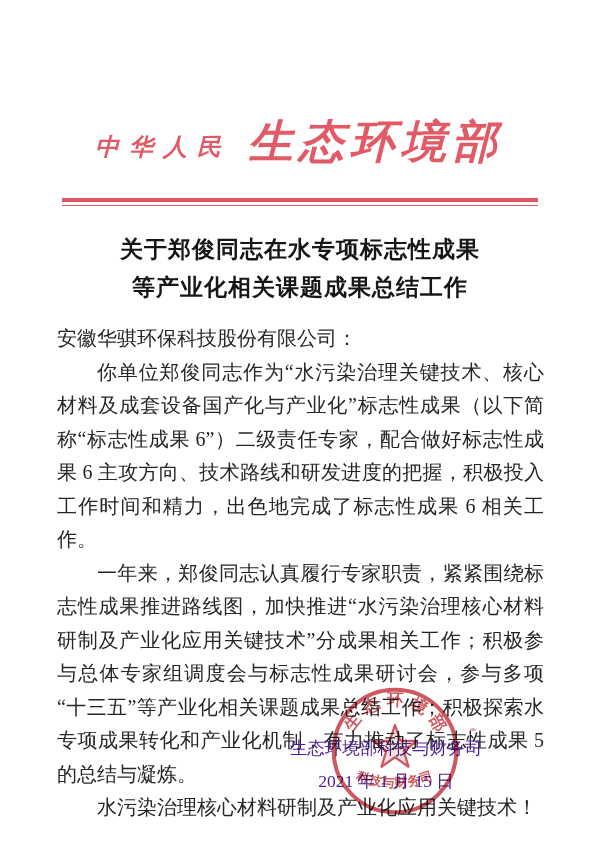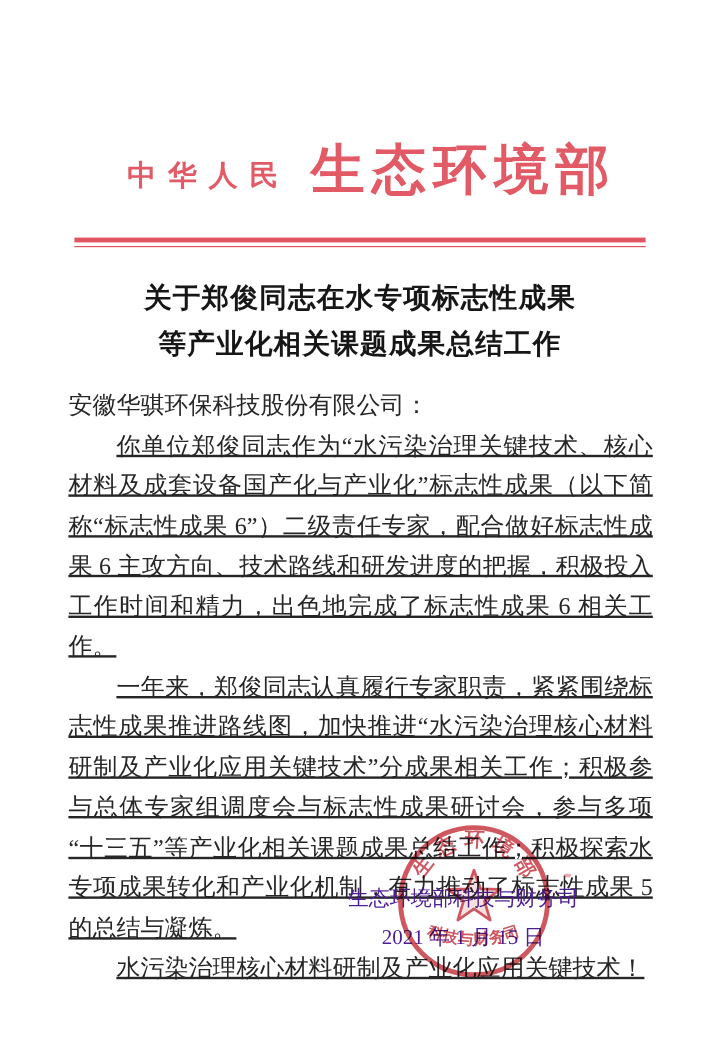--- a/index.html
+++ b/index.html
@@ -9,24 +9,25 @@
     height: 868px;
     background: #ffffff;
     overflow: hidden;
     font-family: "Liberation Serif", "DejaVu Serif", serif;
   }
 
   
   .letterhead {
     position: absolute;
     top: 116px;
-    left: 106px;
+    left: 95px;
     display: flex;
     align-items: flex-end;
     color: #e25a66;
+    font-style: italic;
   }
   .country {
     width: 126px;
     font-size: 24px;
     line-height: 35px;
     font-weight: bold;
   }
   .country > div {
     text-align: justify;
     text-align-last: justify;
@@ -46,41 +47,41 @@
   .rule-thick { height: 3.5px; background: #e05562; }
   .rule-thin  { height: 1.5px; background: #e05562; margin-top: 3px; }
 
   
   .title {
     position: absolute;
     top: 231px;
     left: 0;
     width: 600px;
     text-align: center;
-    font-family: Liberation Mono, monospace;
+    font-family: Liberation Serif, serif;
     font-weight: bold;
     font-size: 23px;
     line-height: 38px;
     color: #161616;
     letter-spacing: 1px;
   }
 
   
   .body-text {
     position: absolute;
     top: 322px;
     left: 57px;
     width: 487px;
     font-size: 20px;
     line-height: 33.5px;
     color: #262626;
     text-align: justify;
   }
   .body-text p { margin: 0; }
-  .body-text p.para { text-indent: 2em; text-decoration: underline; }
+  .body-text p.para { text-indent: 2em; }
 
   
   .sig-block {
     position: absolute;
     top: 737px;
     left: 288px;
     width: 196px;
     text-align: center;
     color: #4c1d95;
     font-size: 17.5px;

